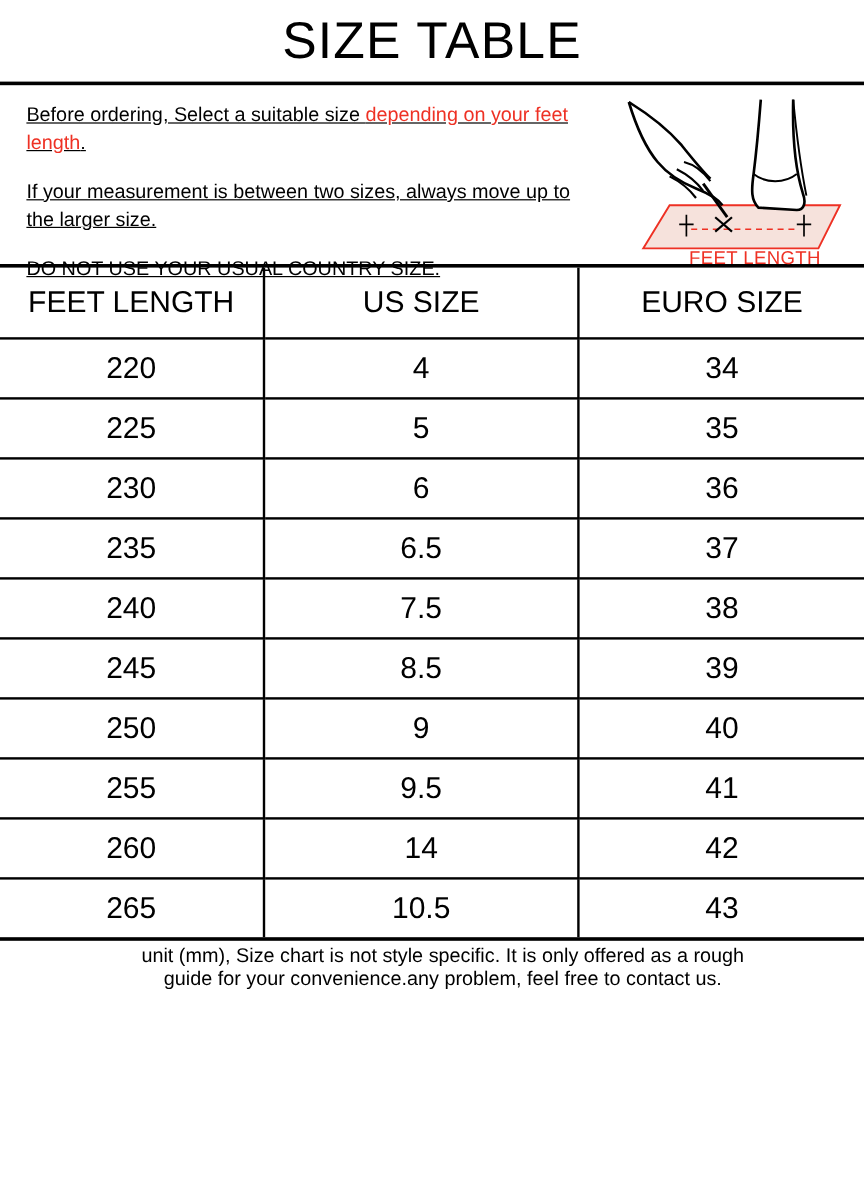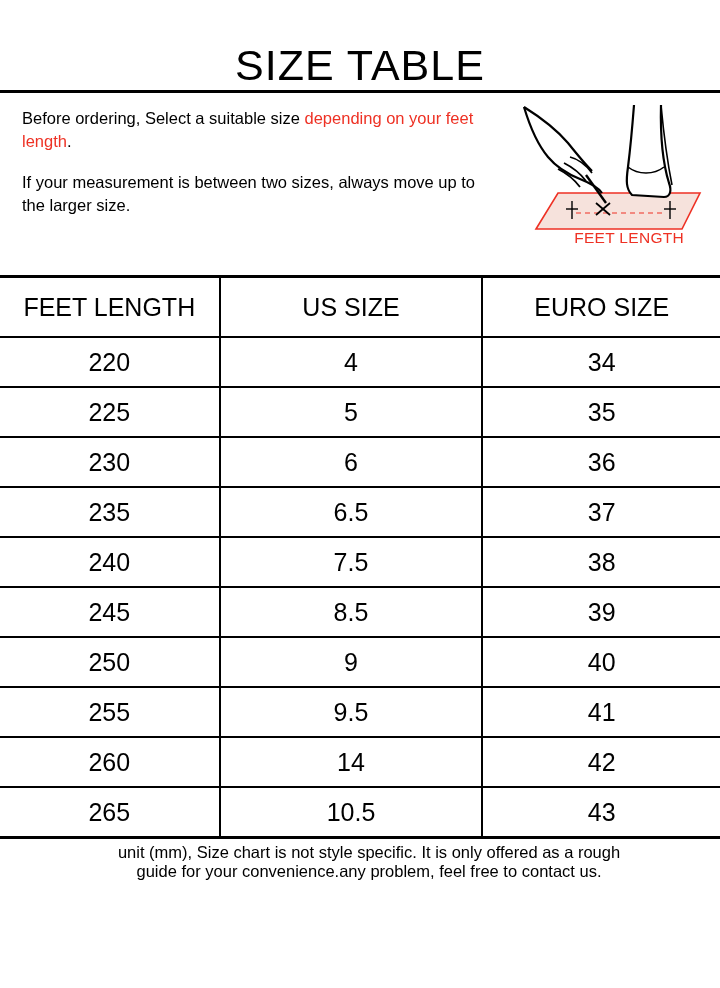--- a/index.html
+++ b/index.html
@@ -18,44 +18,45 @@
 
   .page {
     width: 720px;
     height: 988px;
     position: relative;
     box-sizing: border-box;
   }
 
   
   .title-band {
-    height: 90px;
+    height: 68px;
     display: flex;
-    align-items: flex-end;
+    align-items: center;
     justify-content: center;
   }
   .title {
     font-size: 43px;
     letter-spacing: 1px;
     font-weight: 400;
     font-family: "Liberation Sans", sans-serif;
   }
 
   .rule {
     height: 3px;
     background: #000;
     width: 100%;
   }
 
   
   .intro {
     position: relative;
-    height: 182px;
+    height: 149px;
     box-sizing: border-box;
     padding: 14px 18px 0 22px;
+    text-decoration: underline;
   }
   .intro p {
     margin: 0 0 17px 0;
     font-size: 16.5px;
     line-height: 1.42;
     max-width: 470px;
   }
   .accent {
     color: #ee3124;
   }
@@ -131,20 +132,21 @@
     <div class="title">SIZE TABLE</div>
   </div>
 
   <div class="rule"></div>
 
   <div class="intro">
     <p>
       <span>Before ordering, Select a suitable size </span><span class="accent">depending on your feet length</span><span>.</span>
     </p>
     <p>If your measurement is between two sizes, always move up to the larger size.</p>
+    <p>DO NOT USE YOUR USUAL COUNTRY SIZE.</p>
 
     <div class="foot-art">
       <svg viewBox="0 0 190 150" width="190" height="150" xmlns="http://www.w3.org/2000/svg">
 
         <polygon points="22,128 44,92 186,92 168,128" fill="#f6e2dc" stroke="#ee3124" stroke-width="1.6"></polygon>
 
         <line x1="52" y1="108" x2="64" y2="108" stroke="#000" stroke-width="1.4"></line>
         <line x1="58" y1="100" x2="58" y2="118" stroke="#000" stroke-width="1.4"></line>
         <line x1="150" y1="108" x2="162" y2="108" stroke="#000" stroke-width="1.4"></line>
         <line x1="156" y1="100" x2="156" y2="118" stroke="#000" stroke-width="1.4"></line>

